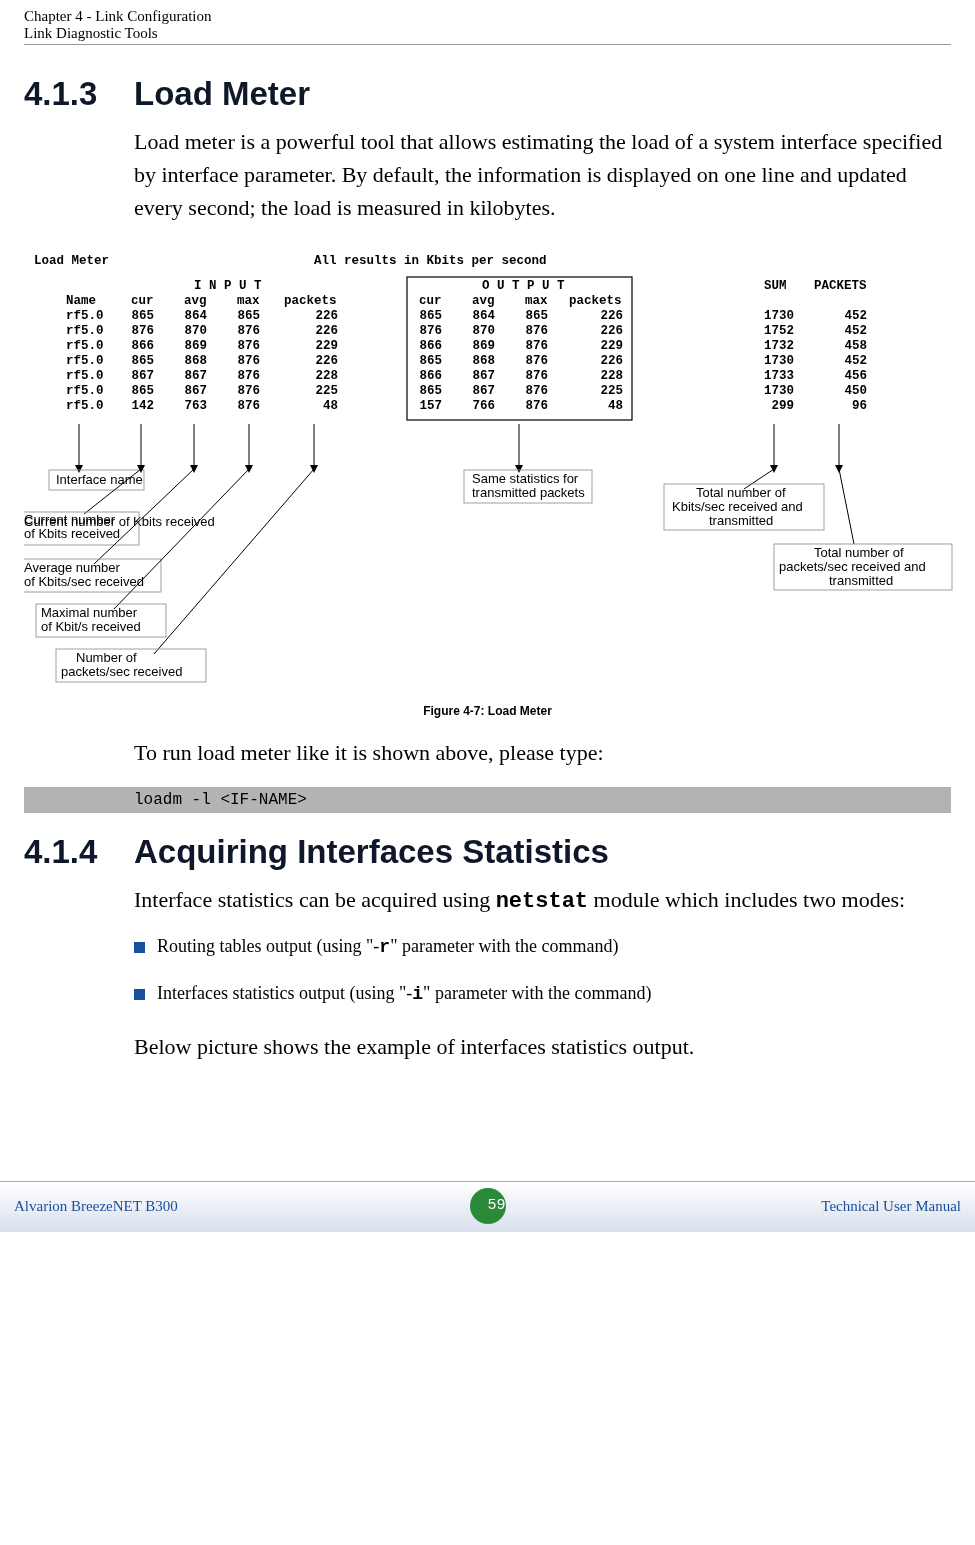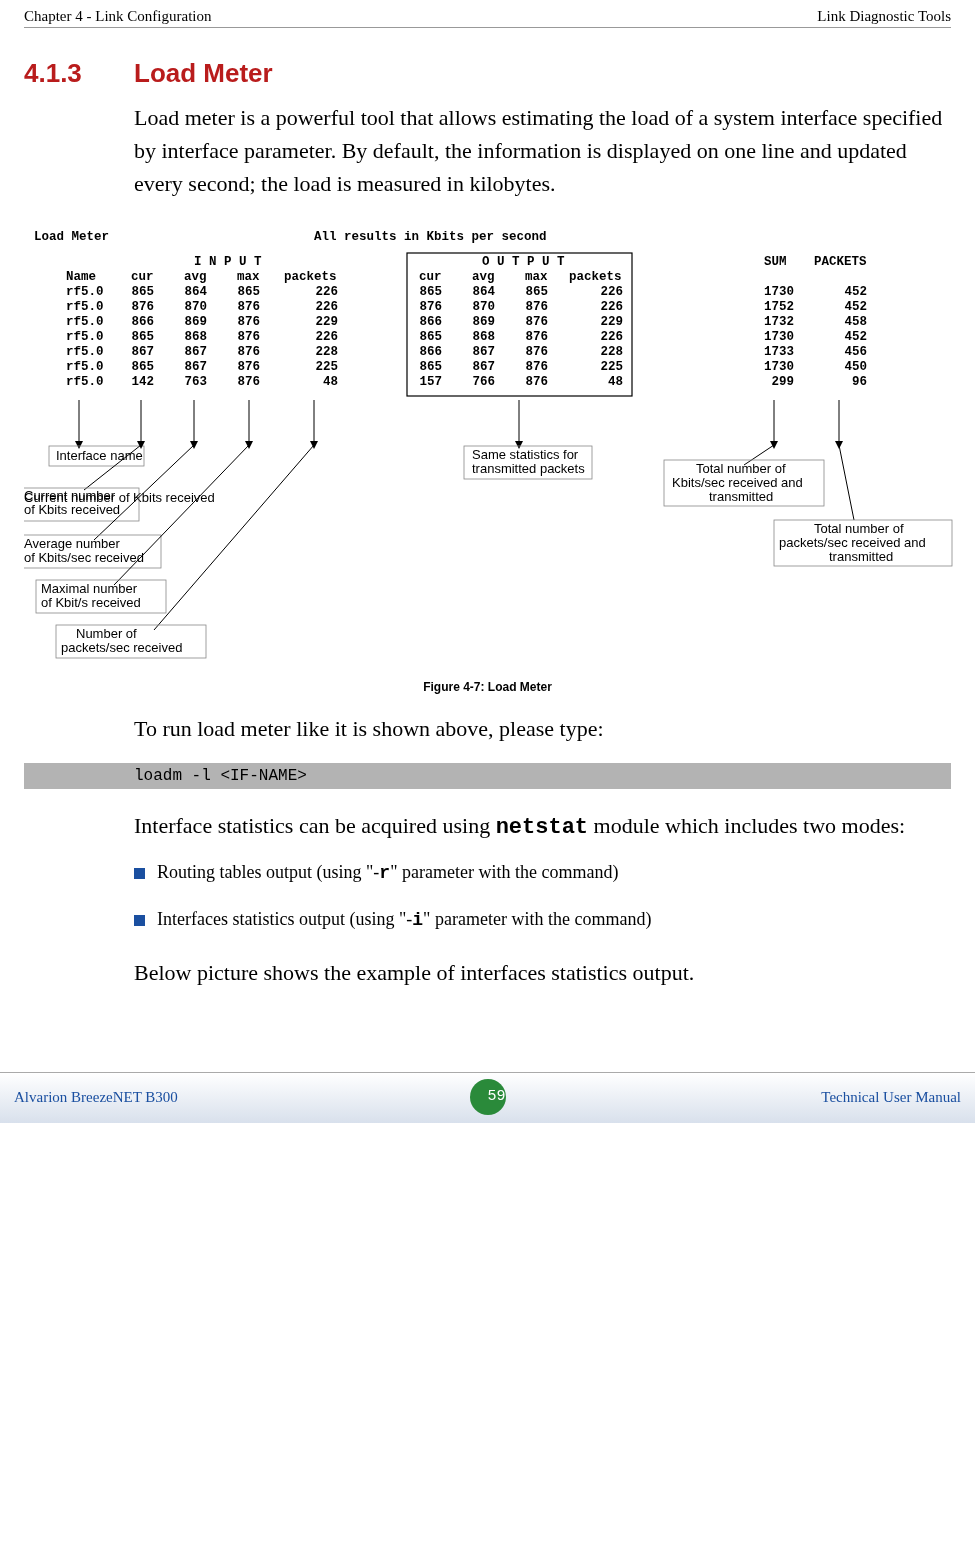--- a/index.html
+++ b/index.html
@@ -15,26 +15,27 @@
       box-sizing: border-box;
     }
     .header {
       display: flex;
       justify-content: space-between;
       font-size: 15px;
       padding-top: 8px;
       border-bottom: 1px solid #999;
       padding-bottom: 2px;
       margin-bottom: 30px;
+      flex-direction: column;
     }
     .section-heading {
-      color: #b91c1c;
+      color: #0f172a;
       font-family: Verdana, Arial, sans-serif;
       font-weight: bold;
-      font-size: 26px;
+      font-size: 33px;
       margin-top: 20px;
       margin-bottom: 12px;
       display: flex;
       align-items: baseline;
     }
     .section-number {
       display: inline-block;
       width: 110px;
     }
     .body-text {
@@ -87,21 +88,21 @@
     }
     .footer {
       display: flex;
       justify-content: space-between;
       align-items: center;
       font-size: 15px;
       color: #1a4fa0;
       border-top: 1px solid #aaa;
       background: linear-gradient(to bottom, #fff 0%, #d8e0ec 100%);
       padding: 6px 14px 8px 14px;
-      margin-top: 55px;
+      margin-top: 90px;
     }
     .page-num {
       display: inline-block;
       width: 36px;
       height: 36px;
       background: #2a8a3a;
       color: #ffffff;
       border-radius: 50%;
       text-align: right;
       line-height: 36px;
@@ -292,20 +293,24 @@
       <text x="790" y="313" class="annot"><tspan x="790" dy="0">Total number of</tspan><tspan x="755" dy="14">packets/sec received and</tspan><tspan x="805" dy="14">transmitted</tspan></text>
     </svg>
   </div>
 
   <div class="figure-caption">Figure 4-7: Load Meter</div>
 
   <div class="body-text">To run load meter like it is shown above, please type:</div>
 
   <div class="code-block">loadm -l &lt;IF-NAME&gt;</div>
 
+  <div class="section-heading">
+    <span class="section-number">4.1.4</span>
+    <span>Acquiring Interfaces Statistics</span>
+  </div>
 
   <div class="body-text">
     <span>Interface statistics can be acquired using </span><span class="mono-bold">netstat</span><span> module which includes two modes:</span>
   </div>
 
   <div class="bullet-row">
     <span class="bullet-square"></span>
     <span>
       <span>Routing tables output (using "-</span><span class="mono-bold">r</span><span>" parameter with the command)</span>
     </span>

